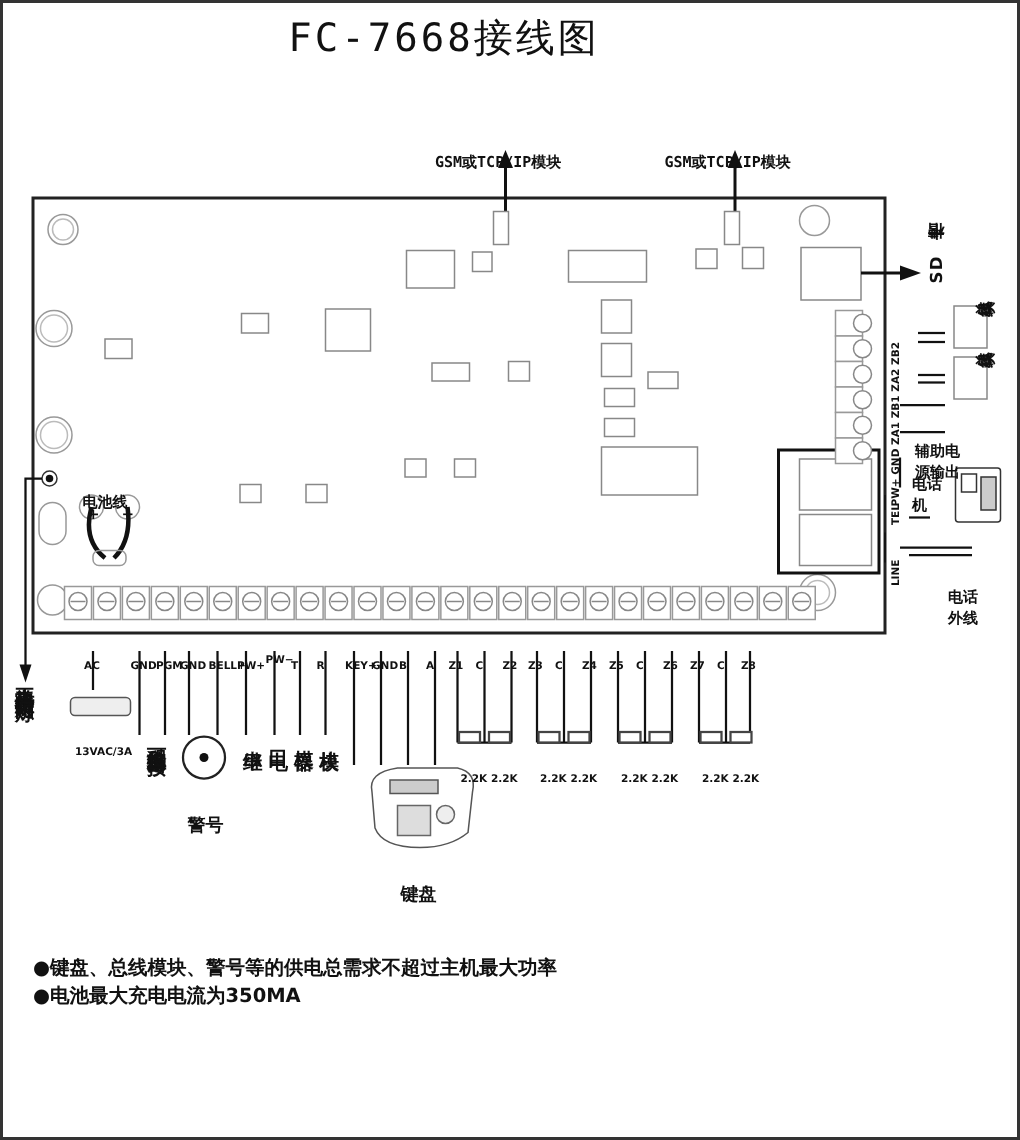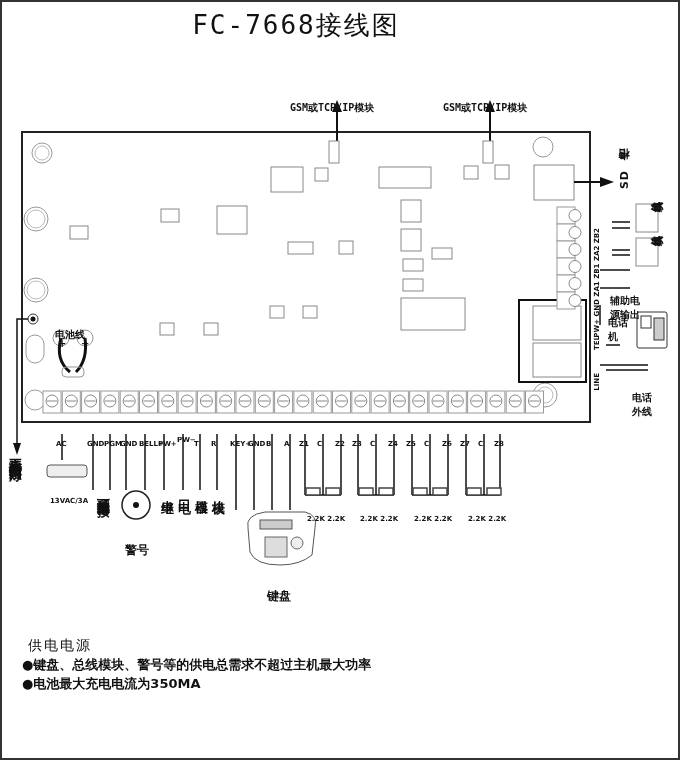--- a/index.html
+++ b/index.html
@@ -377,16 +377,15 @@
 <div class="lbl small" style="left:593px;top:212px;writing-mode:vertical-rl;transform:rotate(180deg);"><span>PW+</span> <span>GND</span> <span>ZA1</span> <span>ZB1</span> <span>ZA2</span> <span>ZB2</span></div>
 <div class="vtxt" style="left:638px;top:205px;font-size:10px;line-height:11px;transform:rotate(-90deg);transform-origin:center;">总线模块</div>
 <div class="vtxt" style="left:638px;top:239px;font-size:10px;line-height:11px;transform:rotate(-90deg);">总线模块</div>
 <div class="lbl" style="left:610px;top:278px;font-size:10px;"><span>辅助电</span><br><span>源输出</span></div>
 <div class="lbl small" style="left:593px;top:320px;writing-mode:vertical-rl;transform:rotate(180deg);">TEL</div>
 <div class="lbl small" style="left:593px;top:357px;writing-mode:vertical-rl;transform:rotate(180deg);">LINE</div>
 <div class="lbl" style="left:608px;top:300px;font-size:10px;"><span>电话</span><br><span>机</span></div>
 <div class="lbl" style="left:632px;top:375px;font-size:10px;"><span>电话</span><br><span>外线</span></div>
 
 <div class="notes">
-  <div class="hd">供电电源</div>
   <div>●键盘、总线模块、警号等的供电总需求不超过主机最大功率</div>
   <div>●电池最大充电电流为350MA</div>
 </div>
 
 </body></html>

